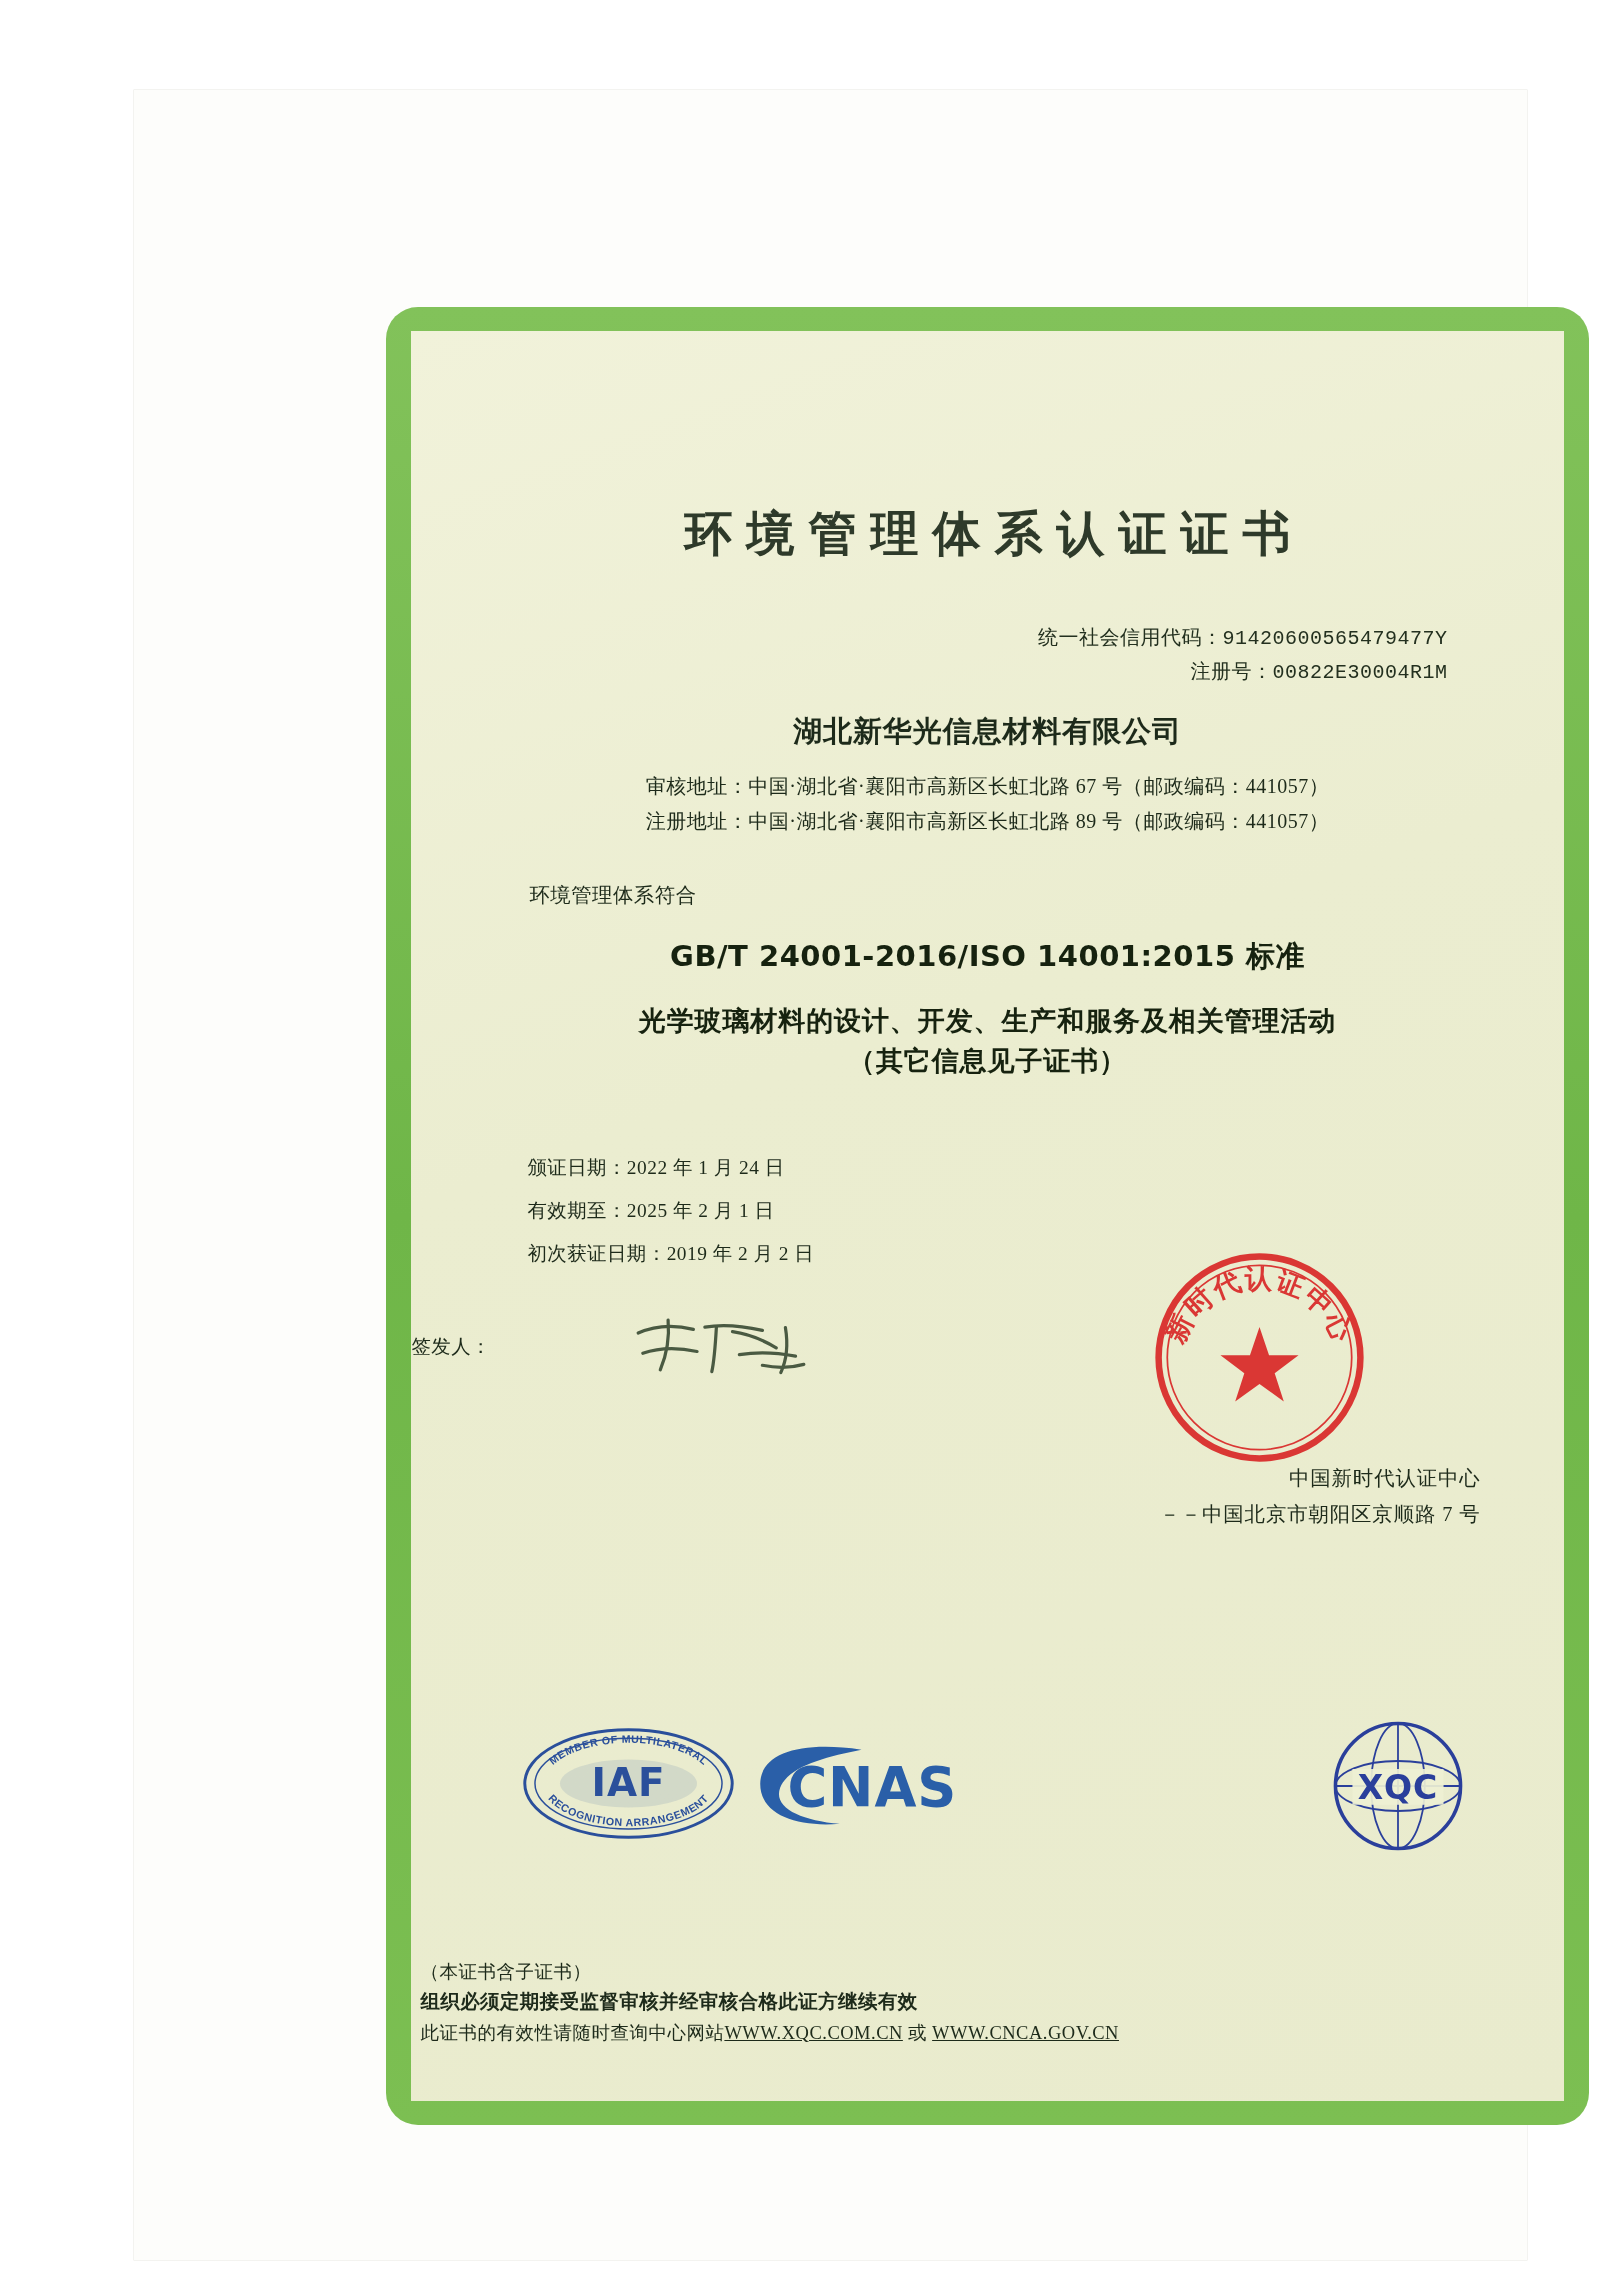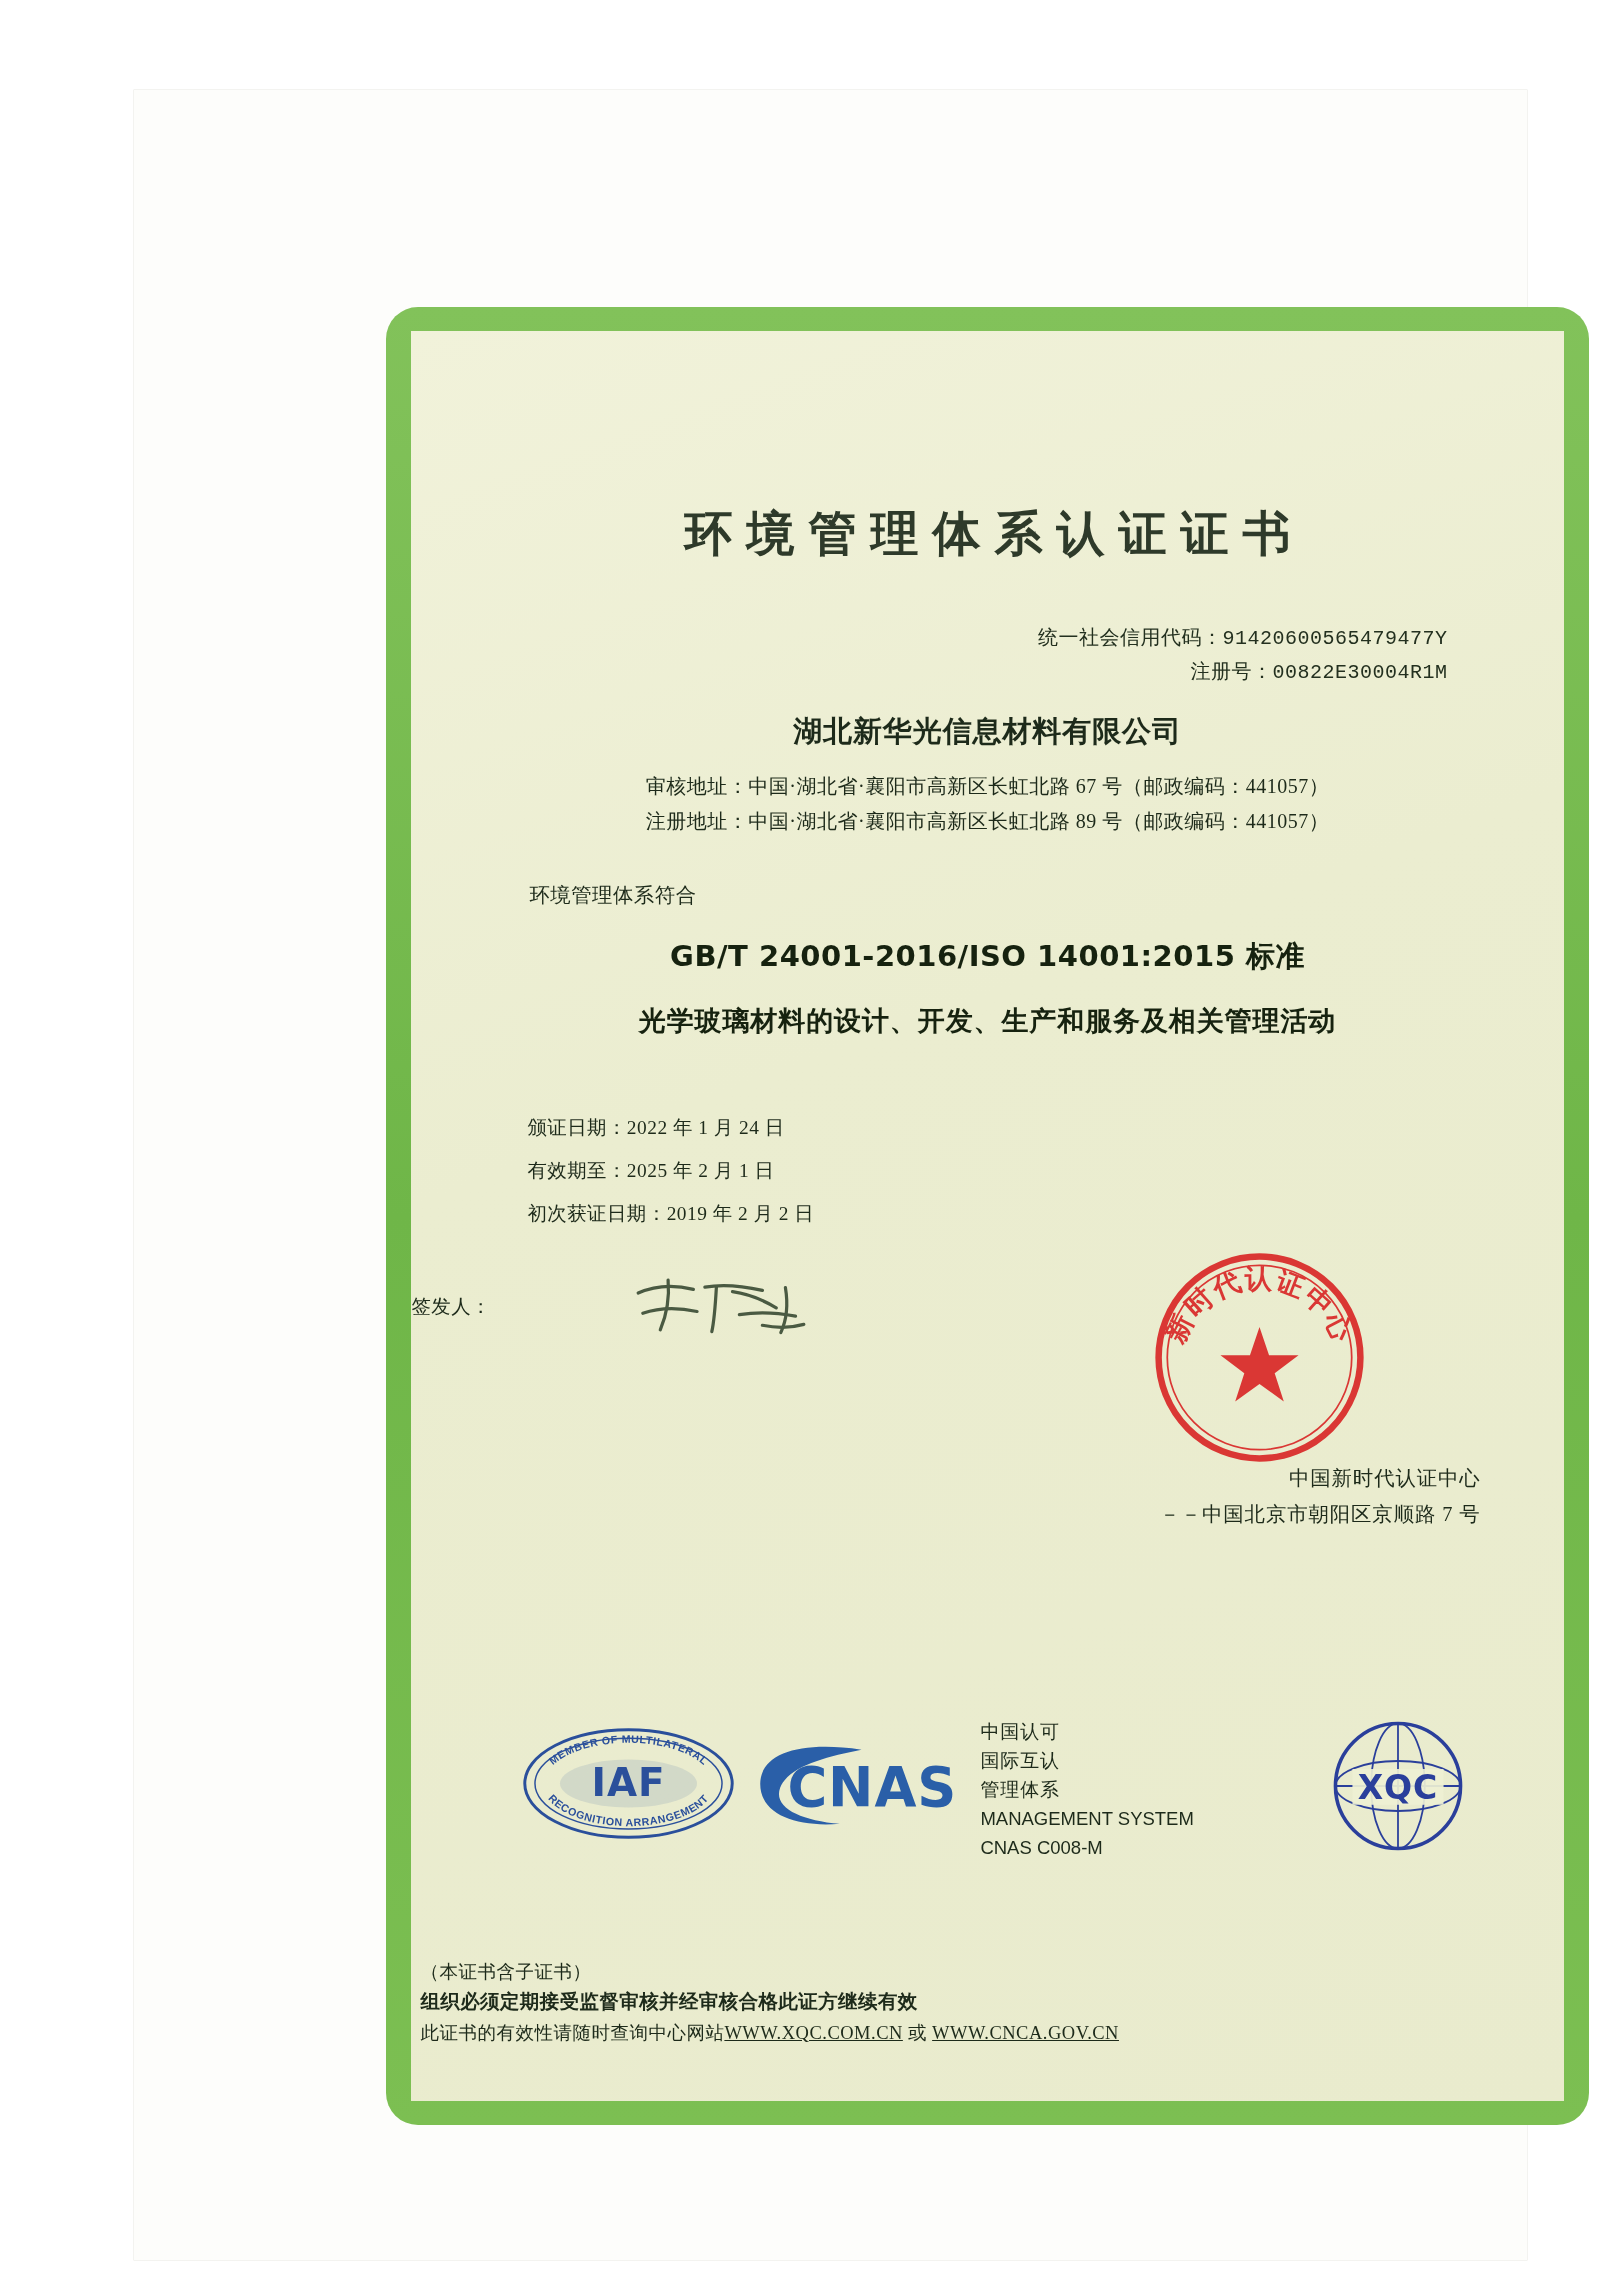--- a/index.html
+++ b/index.html
@@ -292,20 +292,21 @@
 
       <div class="addr-block">
         <div class="addr-line">审核地址：中国·湖北省·襄阳市高新区长虹北路 67 号（邮政编码：441057）</div>
         <div class="addr-line">注册地址：中国·湖北省·襄阳市高新区长虹北路 89 号（邮政编码：441057）</div>
       </div>
 
       <div class="conform-label">环境管理体系符合</div>
       <div class="standard-line">GB/T 24001-2016/ISO 14001:2015 标准</div>
 
       <div class="scope-text">光学玻璃材料的设计、开发、生产和服务及相关管理活动</div>
+      <div class="scope-sub">（其它信息见子证书）</div>
 
       <div class="dates-block">
         <div class="date-line">颁证日期：2022 年 1 月 24 日</div>
         <div class="date-line">有效期至：2025 年 2 月 1 日</div>
         <div class="date-line">初次获证日期：2019 年 2 月 2 日</div>
       </div>
 
       <div class="sign-row">
         <span class="sign-label" style="left:0;">签发人：</span>
         <svg class="signature-mark" viewBox="0 0 420 150">
@@ -353,27 +354,20 @@
           </text>
           <ellipse cx="115" cy="62" rx="74" ry="26" fill="#2a4f9b" opacity="0.12"></ellipse>
           <text x="115" y="76" font-family="DejaVu Sans, sans-serif" font-size="42" font-weight="bold" fill="#2a4f9b" text-anchor="middle" letter-spacing="1">IAF</text>
         </svg>
 
         <svg class="logo-cnas" viewBox="0 0 240 105">
           <path d="M8 52 C8 18, 52 4, 120 14 C80 22, 40 32, 30 56 C22 78, 52 92, 96 96 C48 100, 8 86, 8 52 Z" fill="#2a5fa8"></path>
           <text x="132" y="76" font-family="DejaVu Sans, sans-serif" font-size="60" font-weight="bold" fill="#2a5fa8" text-anchor="middle" letter-spacing="1">CNAS</text>
         </svg>
 
-        <div class="cnas-text">
-          <div class="cn">中国认可</div>
-          <div class="cn">国际互认</div>
-          <div class="cn">管理体系</div>
-          <div class="en">MANAGEMENT SYSTEM</div>
-          <div class="en">CNAS C008-M</div>
-        </div>
 
         <svg class="logo-xqc" viewBox="0 0 150 150">
           <circle cx="75" cy="75" r="70" fill="none" stroke="#2a3f9b" stroke-width="4"></circle>
           <ellipse cx="75" cy="75" rx="70" ry="28" fill="none" stroke="#2a3f9b" stroke-width="2"></ellipse>
           <ellipse cx="75" cy="75" rx="30" ry="70" fill="none" stroke="#2a3f9b" stroke-width="2"></ellipse>
           <line x1="5" y1="75" x2="145" y2="75" stroke="#2a3f9b" stroke-width="2"></line>
           <line x1="75" y1="5" x2="75" y2="145" stroke="#2a3f9b" stroke-width="2"></line>
           <rect x="24" y="56" width="102" height="40" fill="#eef0d4" opacity="0.92"></rect>
           <text x="75" y="90" font-family="DejaVu Sans, sans-serif" font-size="37" font-weight="bold" fill="#2a3f9b" text-anchor="middle" letter-spacing="1">XQC</text>
         </svg>

